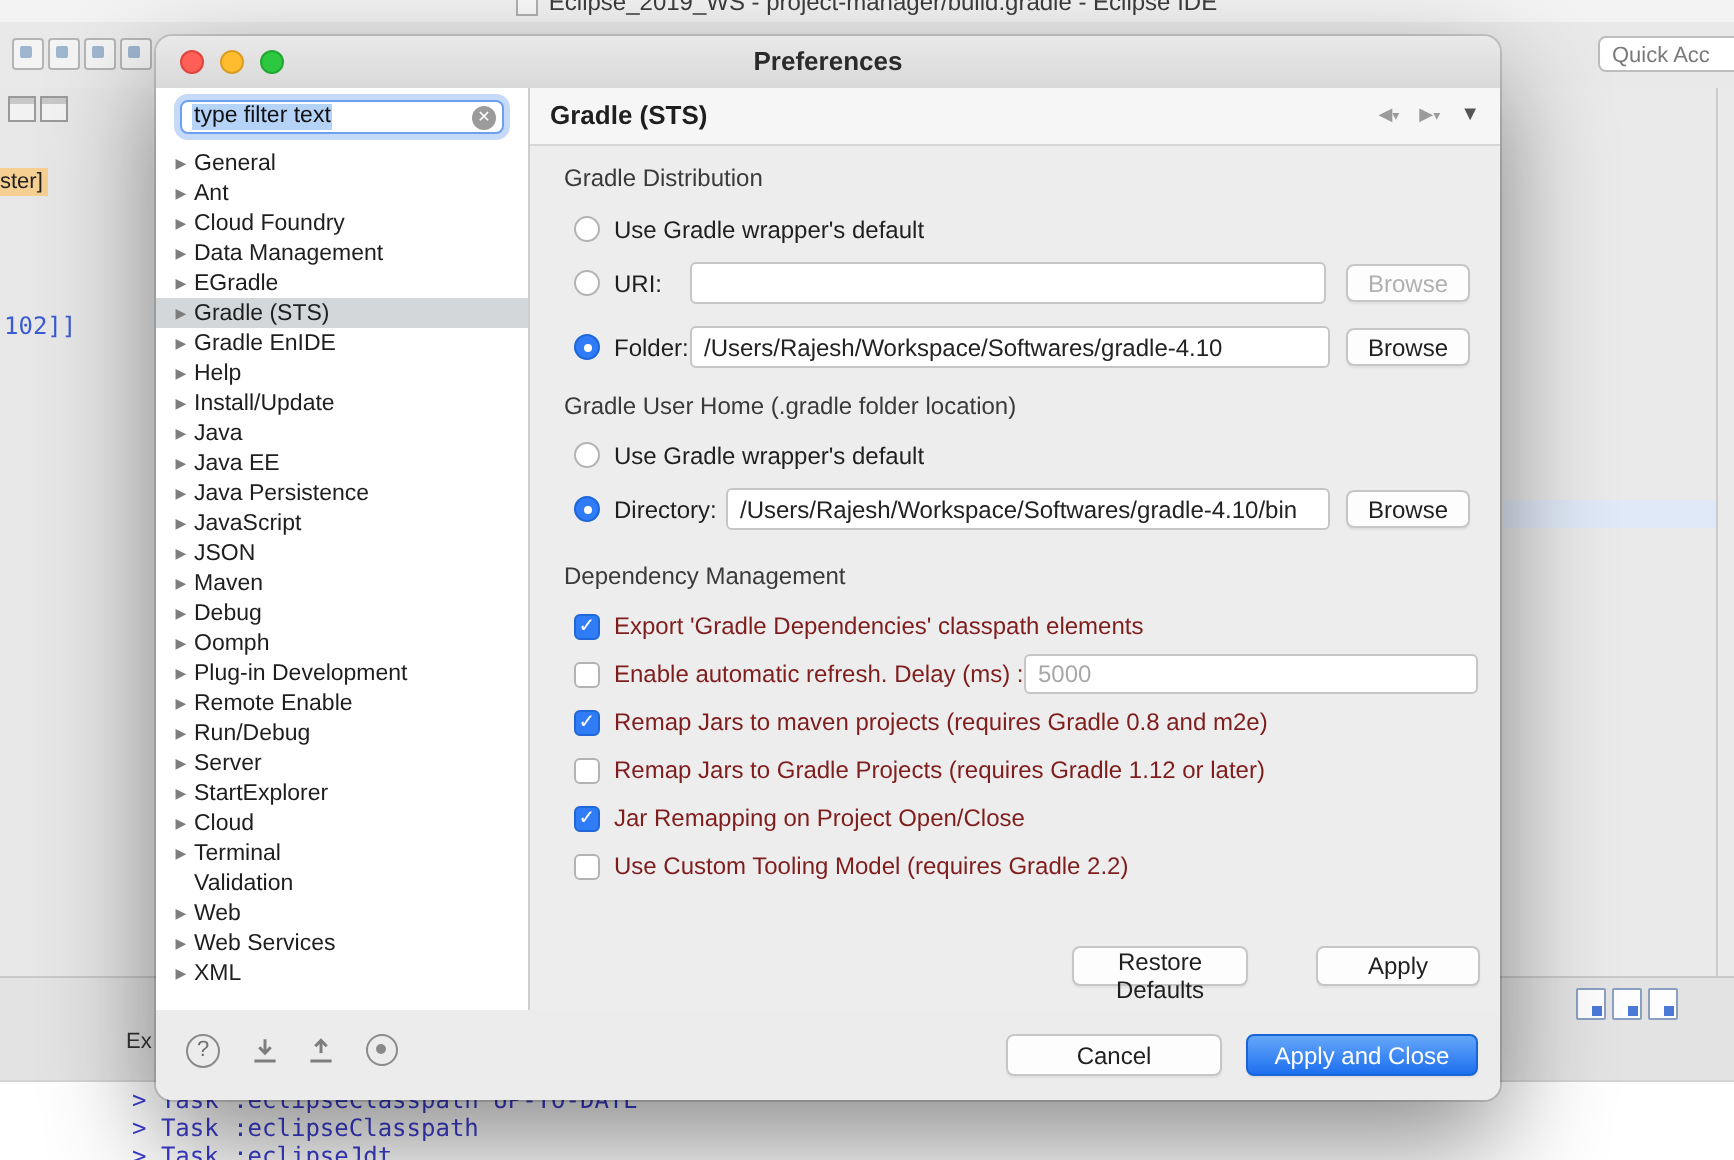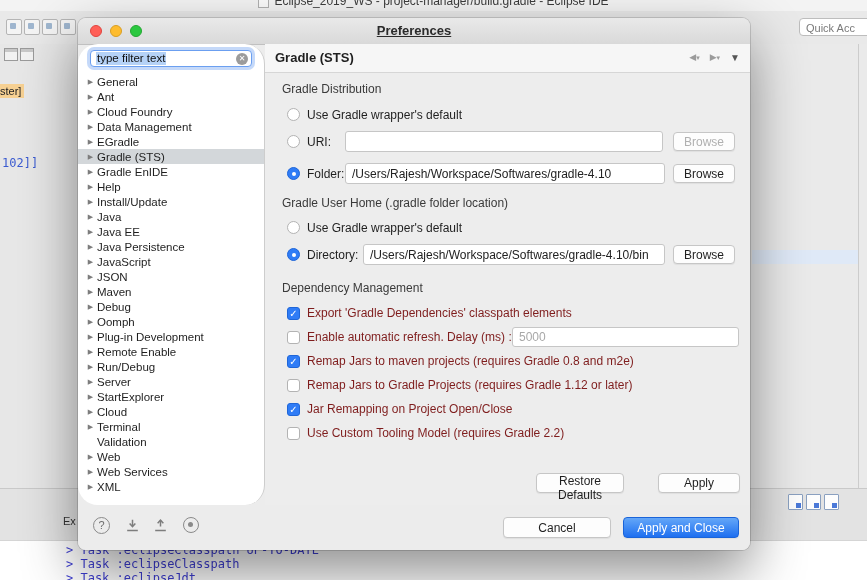--- a/index.html
+++ b/index.html
@@ -38,29 +38,29 @@
 
   .console{position:absolute;left:0;top:540px;width:867px;height:40px;background:#ffffff;border-top:1px solid #d5d5d5;box-sizing:border-box;}
   .console-lines{position:absolute;left:66px;top:2px;}
   .console-line{font-family:"DejaVu Sans Mono",monospace;font-size:12px;line-height:14px;color:#3d3dd2;white-space:nowrap;}
 
   
   .dialog{position:absolute;left:78px;top:18px;width:672px;height:532px;background:#ececec;border-radius:8px;
           box-shadow:0 0 0 1px rgba(0,0,0,.14), 0 22px 55px rgba(0,0,0,.45);overflow:hidden;}
   .titlebar{position:absolute;left:0;top:0;right:0;height:26px;background:linear-gradient(#e9e9e9,#d9d9d9);
             border-bottom:1px solid #c0c0c0;border-radius:8px 8px 0 0;}
-  .dialog-title{position:absolute;left:0;right:0;top:5px;text-align:center;font-size:13px;font-weight:bold;color:#2b2b2b;text-decoration:underline;}
+  .dialog-title{position:absolute;left:0;right:0;top:5px;text-align:center;font-size:13px;font-weight:bold;color:#2b2b2b;}
   .light{position:absolute;top:7px;width:12px;height:12px;border-radius:50%;box-sizing:border-box;}
   .light.red{left:12px;background:#ff5f57;border:1px solid #e0443e;}
   .light.yellow{left:32px;background:#febc2e;border:1px solid #d89e24;}
   .light.green{left:52px;background:#2bc840;border:1px solid #24a732;}
 
   
   .sidebar{position:absolute;left:0;top:26px;width:187px;bottom:45px;background:#ffffff;border-right:1px solid #cdcdcd;
-           box-sizing:border-box;overflow:hidden;border-radius:20px;}
+           box-sizing:border-box;overflow:hidden;}
   .filter-box{position:relative;margin:6px 12px 0 12px;height:17px;background:#fff;border:1px solid #6b9ff0;border-radius:4px;
               box-shadow:0 0 0 3px rgba(110,160,240,.40);box-sizing:border-box;}
   .filter-text{position:absolute;left:5px;top:1px;font-size:11.5px;color:#111;background:#b5d2f7;padding:0 1px;line-height:13px;}
   .filter-clear{position:absolute;right:3px;top:2px;width:12px;height:12px;border-radius:50%;background:#9b9b9b;color:#fff;
                 font-size:8px;line-height:12px;text-align:center;}
   .tree{margin-top:7px;}
   .tree-item{display:flex;align-items:center;height:15px;font-size:11.5px;color:#1e1e1e;padding-left:7px;white-space:nowrap;}
   .tree-item.selected{background:#d3d7da;}
   .tree-arrow{width:11px;font-size:7px;color:#7d7d7d;text-align:center;flex:none;}
   .tree-label{margin-left:1px;}

